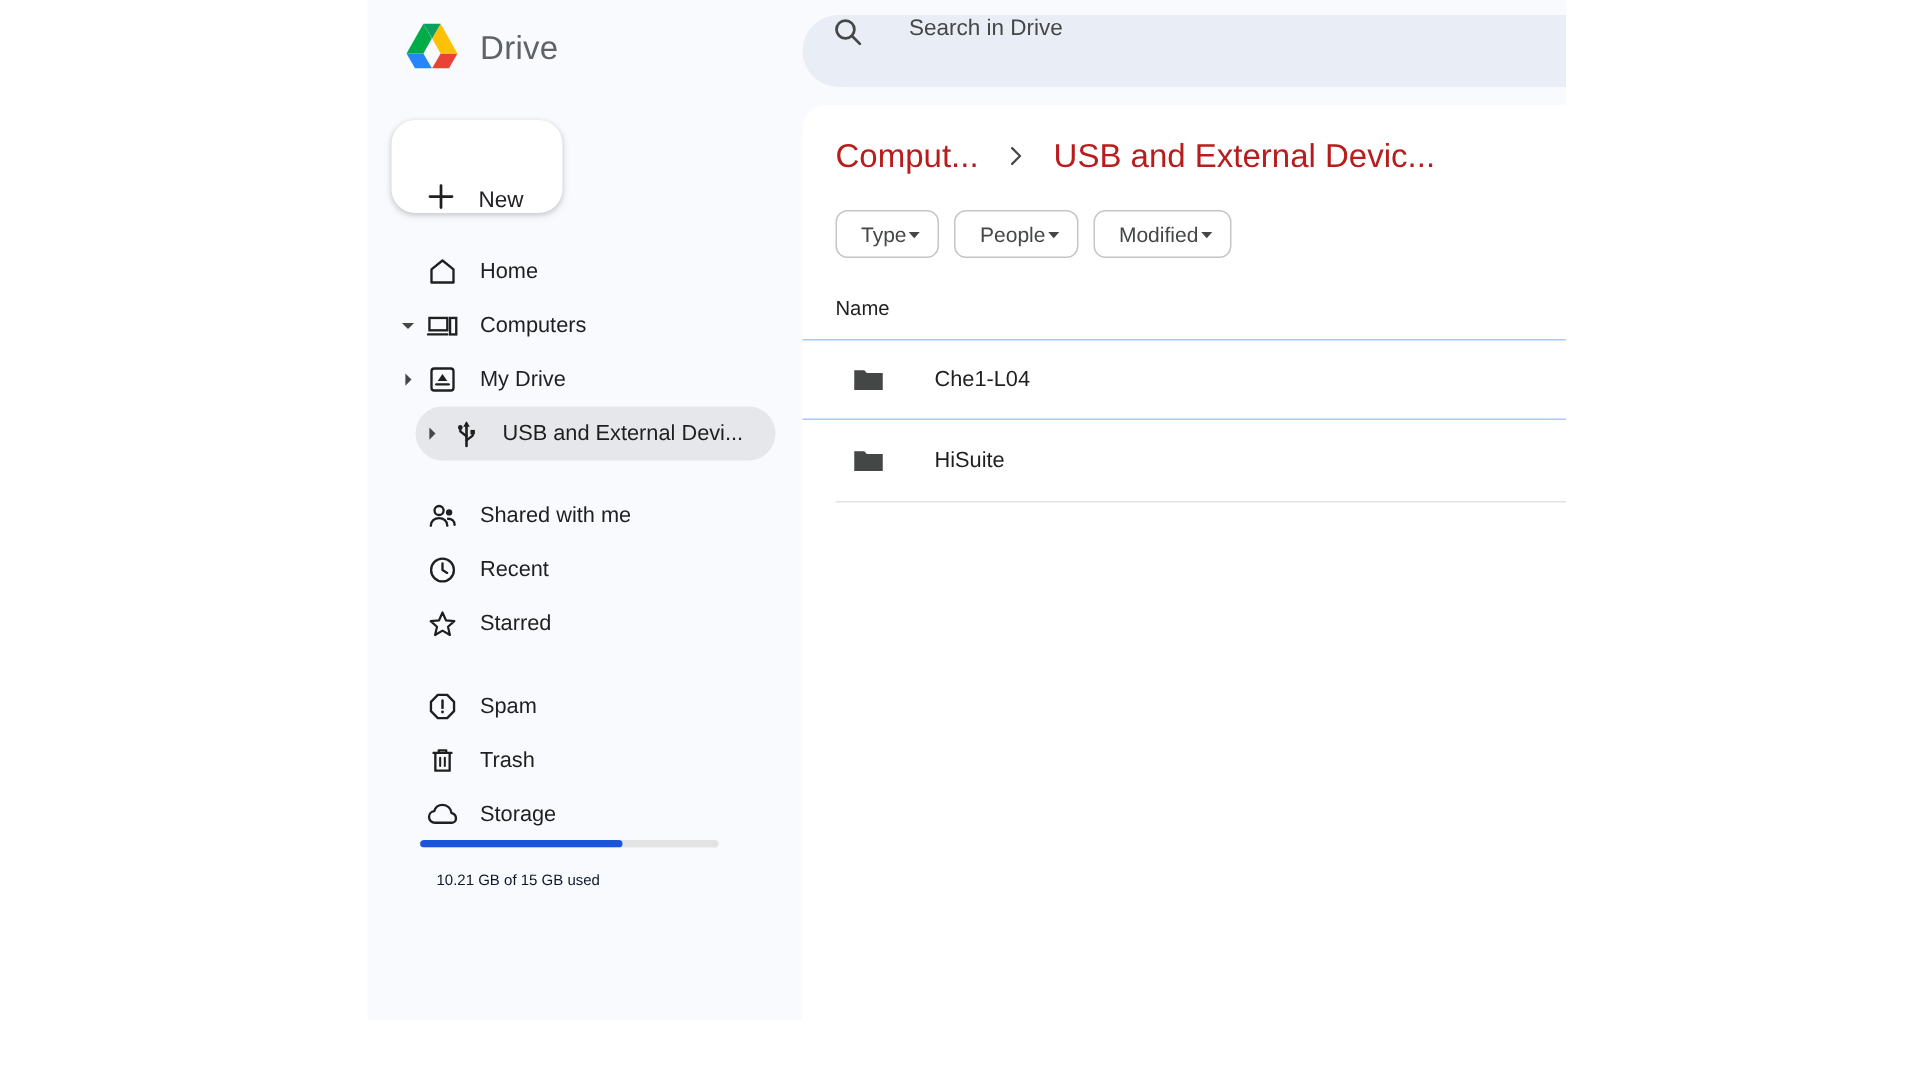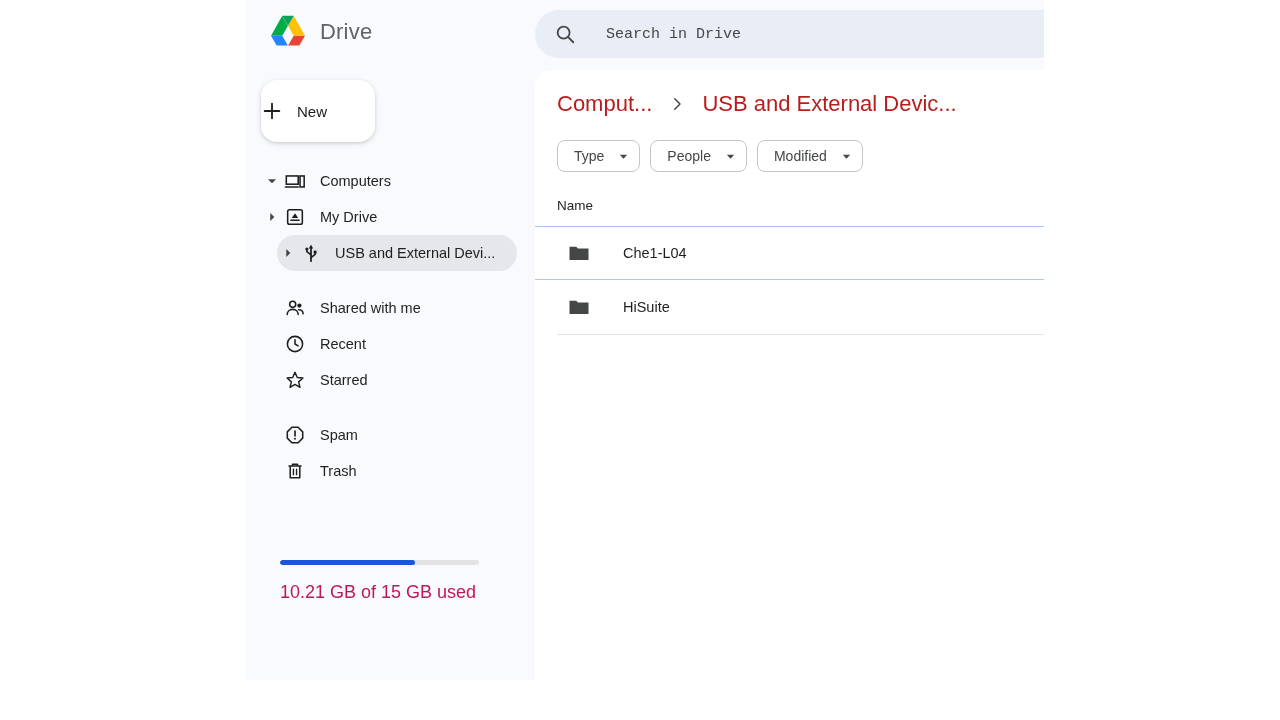--- a/index.html
+++ b/index.html
@@ -60,22 +60,23 @@
     position: absolute;
     left: 16px;
     top: 80px;
     width: 114px;
     height: 62px;
     background: #ffffff;
     border: none;
     border-radius: 16px;
     box-shadow: 0 1px 3px rgba(60,64,67,.18), 0 2px 6px rgba(60,64,67,.10);
     display: flex;
-    align-items: center;
+    align-items: flex-end;
     gap: 14px;
+    padding-left: 22px;
     cursor: pointer;
     font-family: inherit;
   }
   .new-plus { width: 22px; height: 22px; flex: none; }
   .new-label {
     font-size: 15px;
     color: #202124;
     font-weight: 500;
   }
 
@@ -128,24 +129,24 @@
   .storage-bar {
     margin-left: 35px;
     width: 199px;
     height: 5px;
     border-radius: 3px;
     background: #e3e3e3;
     overflow: hidden;
   }
   .storage-fill { height: 100%; background: #1a56db; border-radius: 3px; }
   .storage-text {
-    margin-left: 35px;
+    margin-left: 46px;
     margin-top: 17px;
-    font-size: 18px;
-    color: #be185d;
+    font-size: 10px;
+    color: #0f172a;
   }
   .storage-button {
     margin-left: 35px;
     margin-top: 22px;
     width: 187px;
     height: 38px;
     background: transparent;
     border: 1px solid #c4c7c5;
     border-radius: 19px;
     color: #0b57d0;
@@ -158,24 +159,22 @@
   
   #search-bar {
     position: absolute;
     left: 290px;
     top: 10px;
     width: 740px;
     height: 48px;
     background: #e9eef6;
     border-radius: 24px;
     display: flex;
-    align-items: center;
     padding-left: 19px;
     cursor: text;
-    font-family: Liberation Mono, monospace;
   }
   .search-icon { color: #444746; flex: none; display: flex; }
   .search-placeholder {
     margin-left: 30px;
     font-size: 15px;
     color: #444746;
   }
 
   
   #content-panel {
@@ -215,21 +214,20 @@
     margin-top: 14px;
   }
   .chip {
     height: 32px;
     border: 1px solid #c4c7c5;
     border-radius: 8px;
     background: #fff;
     display: flex;
     align-items: center;
     padding: 0 10px 0 16px;
-    gap: 14px;
     font-size: 14px;
     color: #444746;
     font-family: inherit;
     cursor: pointer;
     white-space: nowrap;
   }
   .chip-caret { display: flex; color: #444746; }
 
   .list-header {
     padding-left: 22px;
@@ -293,20 +291,29 @@
         <span class="new-plus">
           <svg width="22" height="22" viewBox="0 0 24 24">
             <path d="M12 4 V20 M4 12 H20" stroke="#1f1f1f" stroke-width="2" stroke-linecap="round"></path>
           </svg>
         </span>
         <span class="new-label">New</span>
       </button>
 
       <div id="nav">
           <div class="nav-item">
+            <span class="nav-caret empty"></span>
+            <span class="nav-icon">
+              <svg width="22" height="22" viewBox="0 0 24 24" fill="none">
+                <path d="M4 10.5 L12 4 L20 10.5 V20 H4 Z" stroke="#1f1f1f" stroke-width="1.7" stroke-linejoin="round"></path>
+              </svg>
+            </span>
+            <span class="nav-label">Home</span>
+          </div>
+          <div class="nav-item">
             <span class="nav-caret">
               <svg width="14" height="14" viewBox="0 0 24 24">
                 <path d="M5 9 L19 9 L12 16 Z" fill="#444746"></path>
               </svg>
             </span>
             <span class="nav-icon">
               <svg width="22" height="22" viewBox="0 0 24 24" fill="none">
                 <rect x="2.5" y="6.5" width="13" height="9" stroke="#1f1f1f" stroke-width="1.7"></rect>
                 <path d="M1.5 18.5 H15.5" stroke="#1f1f1f" stroke-width="1.7" stroke-linecap="round"></path>
                 <rect x="17.5" y="6.5" width="4.5" height="12" stroke="#1f1f1f" stroke-width="1.7"></rect>
@@ -395,20 +402,29 @@
             <span class="nav-caret empty"></span>
             <span class="nav-icon">
               <svg width="22" height="22" viewBox="0 0 24 24" fill="none">
                 <path d="M5.5 6.5 H18.5" stroke="#1f1f1f" stroke-width="1.7" stroke-linecap="round"></path>
                 <path d="M9.3 6.5 V4.6 H14.7 V6.5" stroke="#1f1f1f" stroke-width="1.7" stroke-linejoin="round"></path>
                 <path d="M6.8 6.5 V19.4 H17.2 V6.5" stroke="#1f1f1f" stroke-width="1.7" stroke-linejoin="round"></path>
                 <path d="M10.3 10 V16 M13.7 10 V16" stroke="#1f1f1f" stroke-width="1.5" stroke-linecap="round"></path>
               </svg>
             </span>
             <span class="nav-label">Trash</span>
+          </div>
+          <div class="nav-item">
+            <span class="nav-caret empty"></span>
+            <span class="nav-icon">
+              <svg width="22" height="22" viewBox="0 0 24 24" fill="none">
+                <path d="M6.6 18 C4.1 18 2.2 16.1 2.2 13.8 C2.2 11.6 3.9 9.8 6 9.6 C6.8 6.9 9.2 5 12.1 5 C15.5 5 18.3 7.6 18.6 11 C20.4 11.4 21.8 13 21.8 14.9 C21.8 16.6 20.4 18 18.7 18 Z" stroke="#1f1f1f" stroke-width="1.7" stroke-linejoin="round"></path>
+              </svg>
+            </span>
+            <span class="nav-label">Storage</span>
           </div>
         </div>
 
       <div id="storage-block">
         <div class="storage-bar">
           <div class="storage-fill" id="storage-fill" style="width: 68%; background: rgb(26, 86, 219);"></div>
         </div>
         <div class="storage-text">10.21 GB of 15 GB used</div>
       </div>
     </div>

